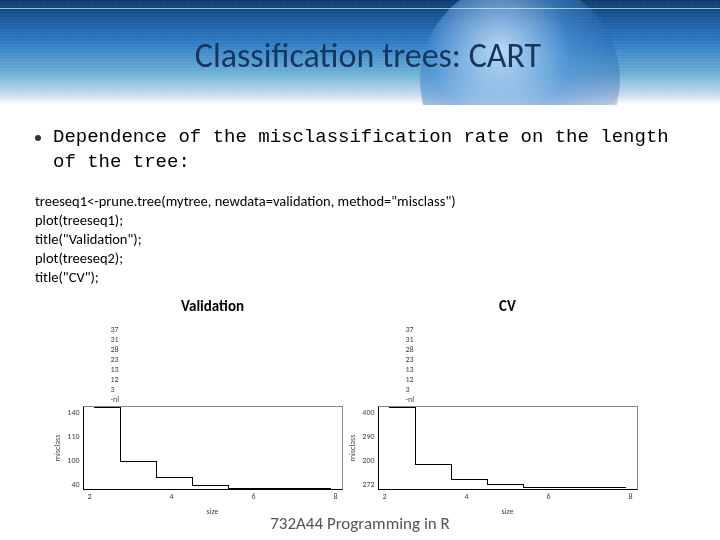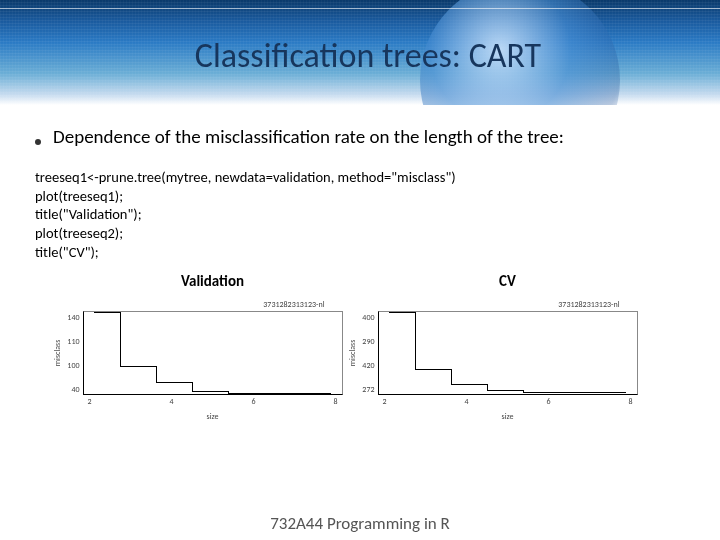--- a/index.html
+++ b/index.html
@@ -51,22 +51,23 @@
   font-weight: 400;
 }
 .content {
   position: absolute;
   top: 125px;
   left: 35px;
   right: 35px;
 }
 .bullet-row {
   display: flex;
-  align-items: center;
+  align-items: flex-start;
   margin-bottom: 18px;
+  font-family: Liberation Mono, monospace;
 }
 .bullet {
   width: 6px; height: 6px;
   background: #333;
   border-radius: 50%;
   margin-top: 10px;
   margin-right: 12px;
   flex-shrink: 0;
 }
 .bullet-text {
@@ -95,23 +96,24 @@
   text-align: center;
   font-size: 15px;
   font-weight: bold;
   color: #000;
   margin-bottom: 9px;
 }
 .chart-secondary-axis {
   font-size: 8px;
   color: #444;
   display: flex;
-  justify-content: flex-end;
+  justify-content: center;
   padding: 0 18px 0 28px;
   margin-bottom: 2px;
+  flex-direction: column;
 }
 .chart-secondary-axis span { flex: 0 0 auto; }
 .chart-body {
   position: relative;
   width: 260px;
   height: 84px;
   border-left: 1px solid #000;
   border-bottom: 1px solid #000;
   margin-left: 0;
   border-top: 1px solid #888;
@@ -243,21 +245,21 @@
         <span>13</span>
         <span>12</span>
         <span>3</span>
         <span>-nl</span>
       </div>
       <div class="chart-body">
         <div class="ylabel">misclass</div>
         <div class="yaxis">
           <span>400</span>
           <span>290</span>
-          <span>420</span>
+          <span>200</span>
           <span>272</span>
         </div>
         <div class="step-line" style="left:4%;top:0%;width:10%;height:1px"></div>
         <div class="step-line" style="left:14%;top:0%;width:1px;height:70%"></div>
         <div class="step-line" style="left:14%;top:70%;width:14%;height:1px"></div>
         <div class="step-line" style="left:28%;top:70%;width:1px;height:18%"></div>
         <div class="step-line" style="left:28%;top:88%;width:14%;height:1px"></div>
         <div class="step-line" style="left:42%;top:88%;width:1px;height:7%"></div>
         <div class="step-line" style="left:42%;top:95%;width:14%;height:1px"></div>
         <div class="step-line" style="left:56%;top:95%;width:1px;height:3%"></div>

